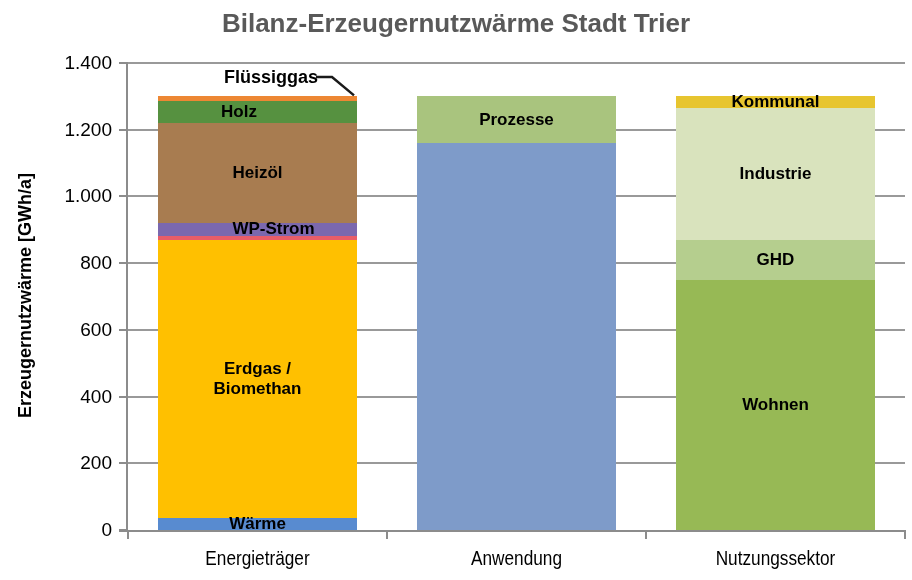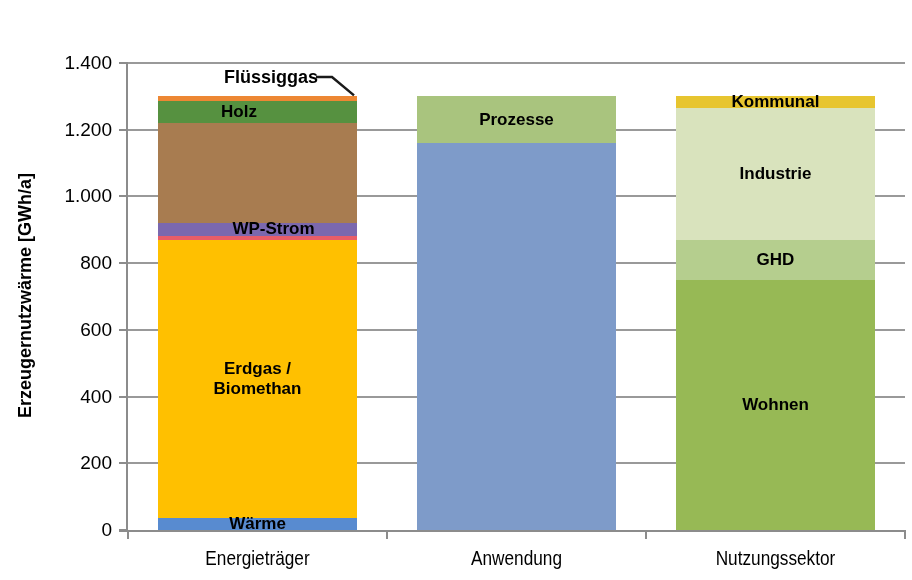--- a/index.html
+++ b/index.html
@@ -36,38 +36,40 @@
   }
   .xcat-label{
     position:absolute;text-align:center;font-size:21px;color:#000;line-height:24px;
     transform:scaleX(0.82);transform-origin:center;white-space:nowrap;
   }
 </style>
 </head>
 <body>
 
 <div class="chart">
+  <div class="title" style="color: rgb(89, 89, 89);">Bilanz-Erzeugernutzwärme Stadt Trier</div>
   <div class="ylabel">Erzeugernutzwärme [GWh/a]</div>
   <div class="plot">
       <div class="gridline" style="top: 399.286px; background: rgb(153, 153, 153);"></div>
       <div class="gridline" style="top: 332.571px; background: rgb(153, 153, 153);"></div>
       <div class="gridline" style="top: 265.857px; background: rgb(153, 153, 153);"></div>
       <div class="gridline" style="top: 199.143px; background: rgb(153, 153, 153);"></div>
       <div class="gridline" style="top: 132.429px; background: rgb(153, 153, 153);"></div>
       <div class="gridline" style="top: 65.7143px; background: rgb(153, 153, 153);"></div>
       <div class="gridline" style="top: -1px; background: rgb(153, 153, 153);"></div>
       <div class="bar" style="left: 30px; width: 199px; height: 467px;">
         <div class="seg" style="top: 455.325px; height: 11.675px; background: rgb(88, 139, 208);"></div>
         <div class="seg-label" style="left: 0px; width: 199px; top: 451.163px;">Wärme</div>
         <div class="seg" style="top: 176.793px; height: 278.532px; background: rgb(255, 192, 0);"></div>
         <div class="seg-label" style="left: 0px; width: 199px; top: 296.059px;">Erdgas /<br>Biomethan</div>
         <div class="seg" style="top: 172.79px; height: 4.00286px; background: rgb(232, 93, 104);"></div>
         <div class="seg" style="top: 159.781px; height: 13.0093px; background: rgb(123, 104, 174);"></div>
         <div class="seg-label" style="left: 0px; width: 231px; top: 156.285px;">WP-Strom</div>
         <div class="seg" style="top: 59.7093px; height: 100.071px; background: rgb(168, 124, 80);"></div>
+        <div class="seg-label" style="left: 0px; width: 199px; top: 99.745px;">Heizöl</div>
         <div class="seg" style="top: 38.3607px; height: 21.3486px; background: rgb(86, 145, 64);"></div>
         <div class="seg-label" style="left: 0px; width: 162px; top: 39.035px;">Holz</div>
         <div class="seg" style="top: 33.3571px; height: 5.00357px; background: rgb(237, 135, 51);"></div>
       </div>
       <div class="callout-label" style="left: 70px; top: 4px; width: 120px;">Flüssiggas</div>
       <svg width="777" height="467" class="callout-svg">
         <polyline points="188,14 204,14 226,32.35714285714283" fill="none" stroke="#1a1a1a" stroke-width="2.5"></polyline>
       </svg>
       <div class="bar" style="left: 289px; width: 199px; height: 467px;">
         <div class="seg" style="top: 80.0571px; height: 386.943px; background: rgb(126, 155, 201);"></div>

